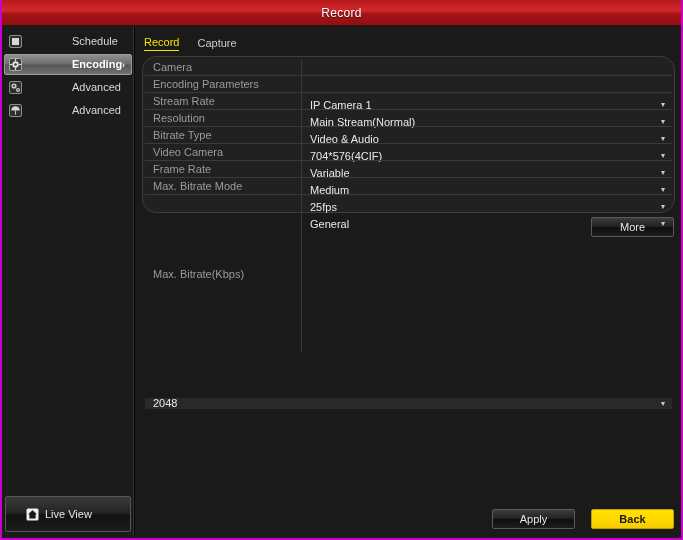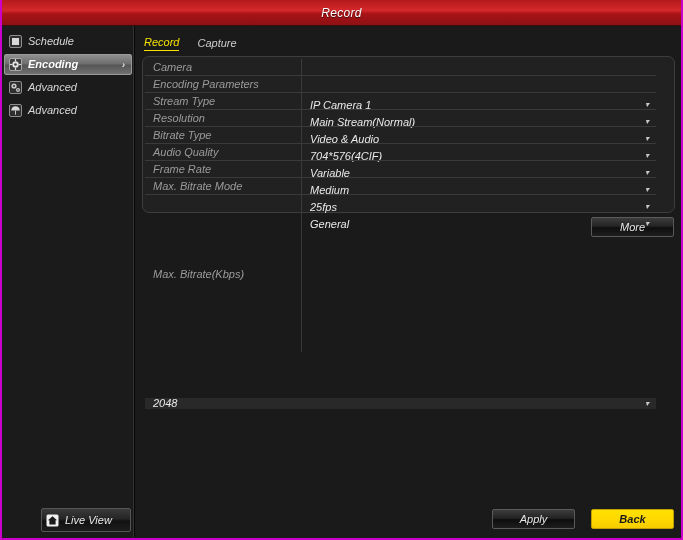--- a/index.html
+++ b/index.html
@@ -13,21 +13,20 @@
   }
 
   #window {
     position: relative;
     width: 683px;
     height: 540px;
     background: #1b1b1b;
     border: 2px solid #cc00cc;
     border-top: none;
     overflow: hidden;
-    font-style: italic;
   }
 
   
   #titlebar {
     height: 26px;
     background: linear-gradient(to bottom, #b5191c 0%, #d4282b 42%, #a71417 55%, #8e1013 100%);
     border-bottom: 1px solid #3a0d0e;
     display: flex;
     align-items: center;
     justify-content: center;
@@ -69,20 +68,21 @@
     height: 21px;
     margin: 1px 2px;
     display: flex;
     align-items: center;
     padding-left: 4px;
     color: #d8d8d8;
     font-size: 11px;
     border: 1px solid transparent;
     border-radius: 2px;
     position: relative;
+    gap: 44px;
   }
   .side-item.selected {
     background: linear-gradient(to bottom, #8f8f8f 0%, #6d6d6d 48%, #555555 52%, #707070 100%);
     border: 1px solid #9a9a9a;
     color: #ffffff;
     font-weight: bold;
   }
   .side-item .s-label { margin-left: 6px; line-height: 1; }
   .side-item .s-chev {
     position: absolute;
@@ -100,30 +100,29 @@
   }
   .s-icon svg { display: block; }
 
   #sidebar-spacer { flex: 1; }
 
   
   #liveview-wrap {
     padding: 4px 3px 5px 3px;
   }
   #liveview {
-    height: 24px;
+    height: 36px;
     background: linear-gradient(to bottom, #3a3a3a 0%, #252525 45%, #111 55%, #1d1d1d 100%);
     border: 1px solid #555;
     border-radius: 2px;
     display: flex;
     align-items: center;
-    padding-left: 4px;
+    padding-left: 20px;
     color: #e8e8e8;
     font-size: 11px;
-    margin-left: 36px;
   }
   #liveview .lv-label { margin-left: 6px; }
 
   
   #main {
     flex: 1;
     background: #1a1a1a;
     display: flex;
     flex-direction: column;
     padding: 7px 6px 6px 7px;
@@ -146,22 +145,22 @@
   }
   .tab.active {
     color: #f6e200;
     border-bottom: 1px solid #f6e200;
   }
 
   
   #settings {
     background: #212121;
     border: 1px solid #3d3d3d;
-    border-radius: 7px;
-    padding: 2px 18px 0 2px;
+    border-radius: 14px;
+    padding: 2px 2px 0 2px;
   }
   .row {
     display: flex;
     align-items: stretch;
     height: 17px;
     border-bottom: 1px solid #3a3a3a;
     position: relative;
   }
   .row:last-child { border-bottom: none; flex-direction: column; }
   .row .label {
@@ -336,21 +335,21 @@
 
         <div class="row">
           <span class="label">Encoding Parameters</span>
           <span class="value-wrap">
             <span class="value">Main Stream(Normal)</span>
             <span class="chev">▾</span>
           </span>
         </div>
 
         <div class="row">
-          <span class="label">Stream Type</span>
+          <span class="label">Stream Rate</span>
           <span class="value-wrap">
             <span class="value">Video &amp; Audio</span>
             <span class="chev">▾</span>
           </span>
         </div>
 
         <div class="row">
           <span class="label">Resolution</span>
           <span class="value-wrap">
             <span class="value">704*576(4CIF)</span>
@@ -360,21 +359,21 @@
 
         <div class="row">
           <span class="label">Bitrate Type</span>
           <span class="value-wrap">
             <span class="value">Variable</span>
             <span class="chev">▾</span>
           </span>
         </div>
 
         <div class="row">
-          <span class="label">Audio Quality</span>
+          <span class="label">Video Camera</span>
           <span class="value-wrap">
             <span class="value">Medium</span>
             <span class="chev">▾</span>
           </span>
         </div>
 
         <div class="row">
           <span class="label">Frame Rate</span>
           <span class="value-wrap">
             <span class="value">25fps</span>

